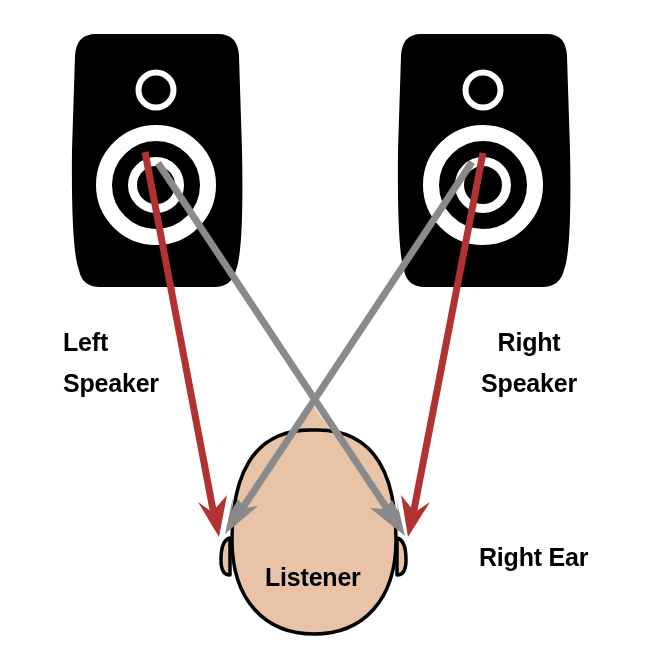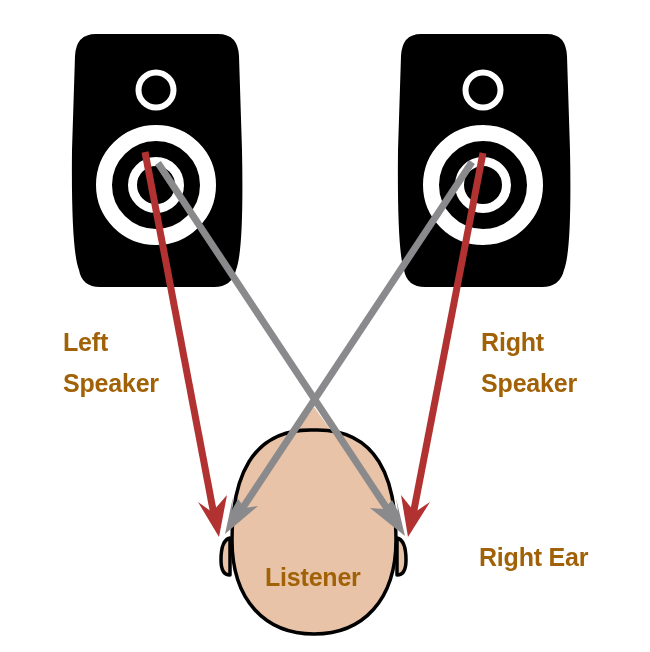--- a/index.html
+++ b/index.html
@@ -4,27 +4,27 @@
   <style>
     html, body { margin: 0; padding: 0; background: #ffffff; }
     body { width: 650px; height: 652px; position: relative; overflow: hidden; }
     #stage { position: absolute; left: 0; top: 0; width: 650px; height: 652px; }
     .label {
       position: absolute;
       font-family: "Liberation Sans", "DejaVu Sans", sans-serif;
       font-weight: bold;
       font-size: 25px;
       line-height: 41px;
-      color: #a16207;
+      color: #000000;
       white-space: nowrap;
       letter-spacing: -0.2px;
     }
     .label span { display: block; }
     .left-speaker-label { left: 63px; top: 322px; }
-    .right-speaker-label { right: 73px; top: 322px; text-align: left; }
+    .right-speaker-label { right: 73px; top: 322px; text-align: center; }
     .left-ear-label { left: 77px; top: 537px; }
     .right-ear-label { left: 479px; top: 537px; }
     .listener-label { left: 265px; top: 557px; }
   </style>
 </head>
 <body>
 
 <div id="stage">
   <svg width="650" height="652" viewBox="0 0 650 652" xmlns="http://www.w3.org/2000/svg">
 

